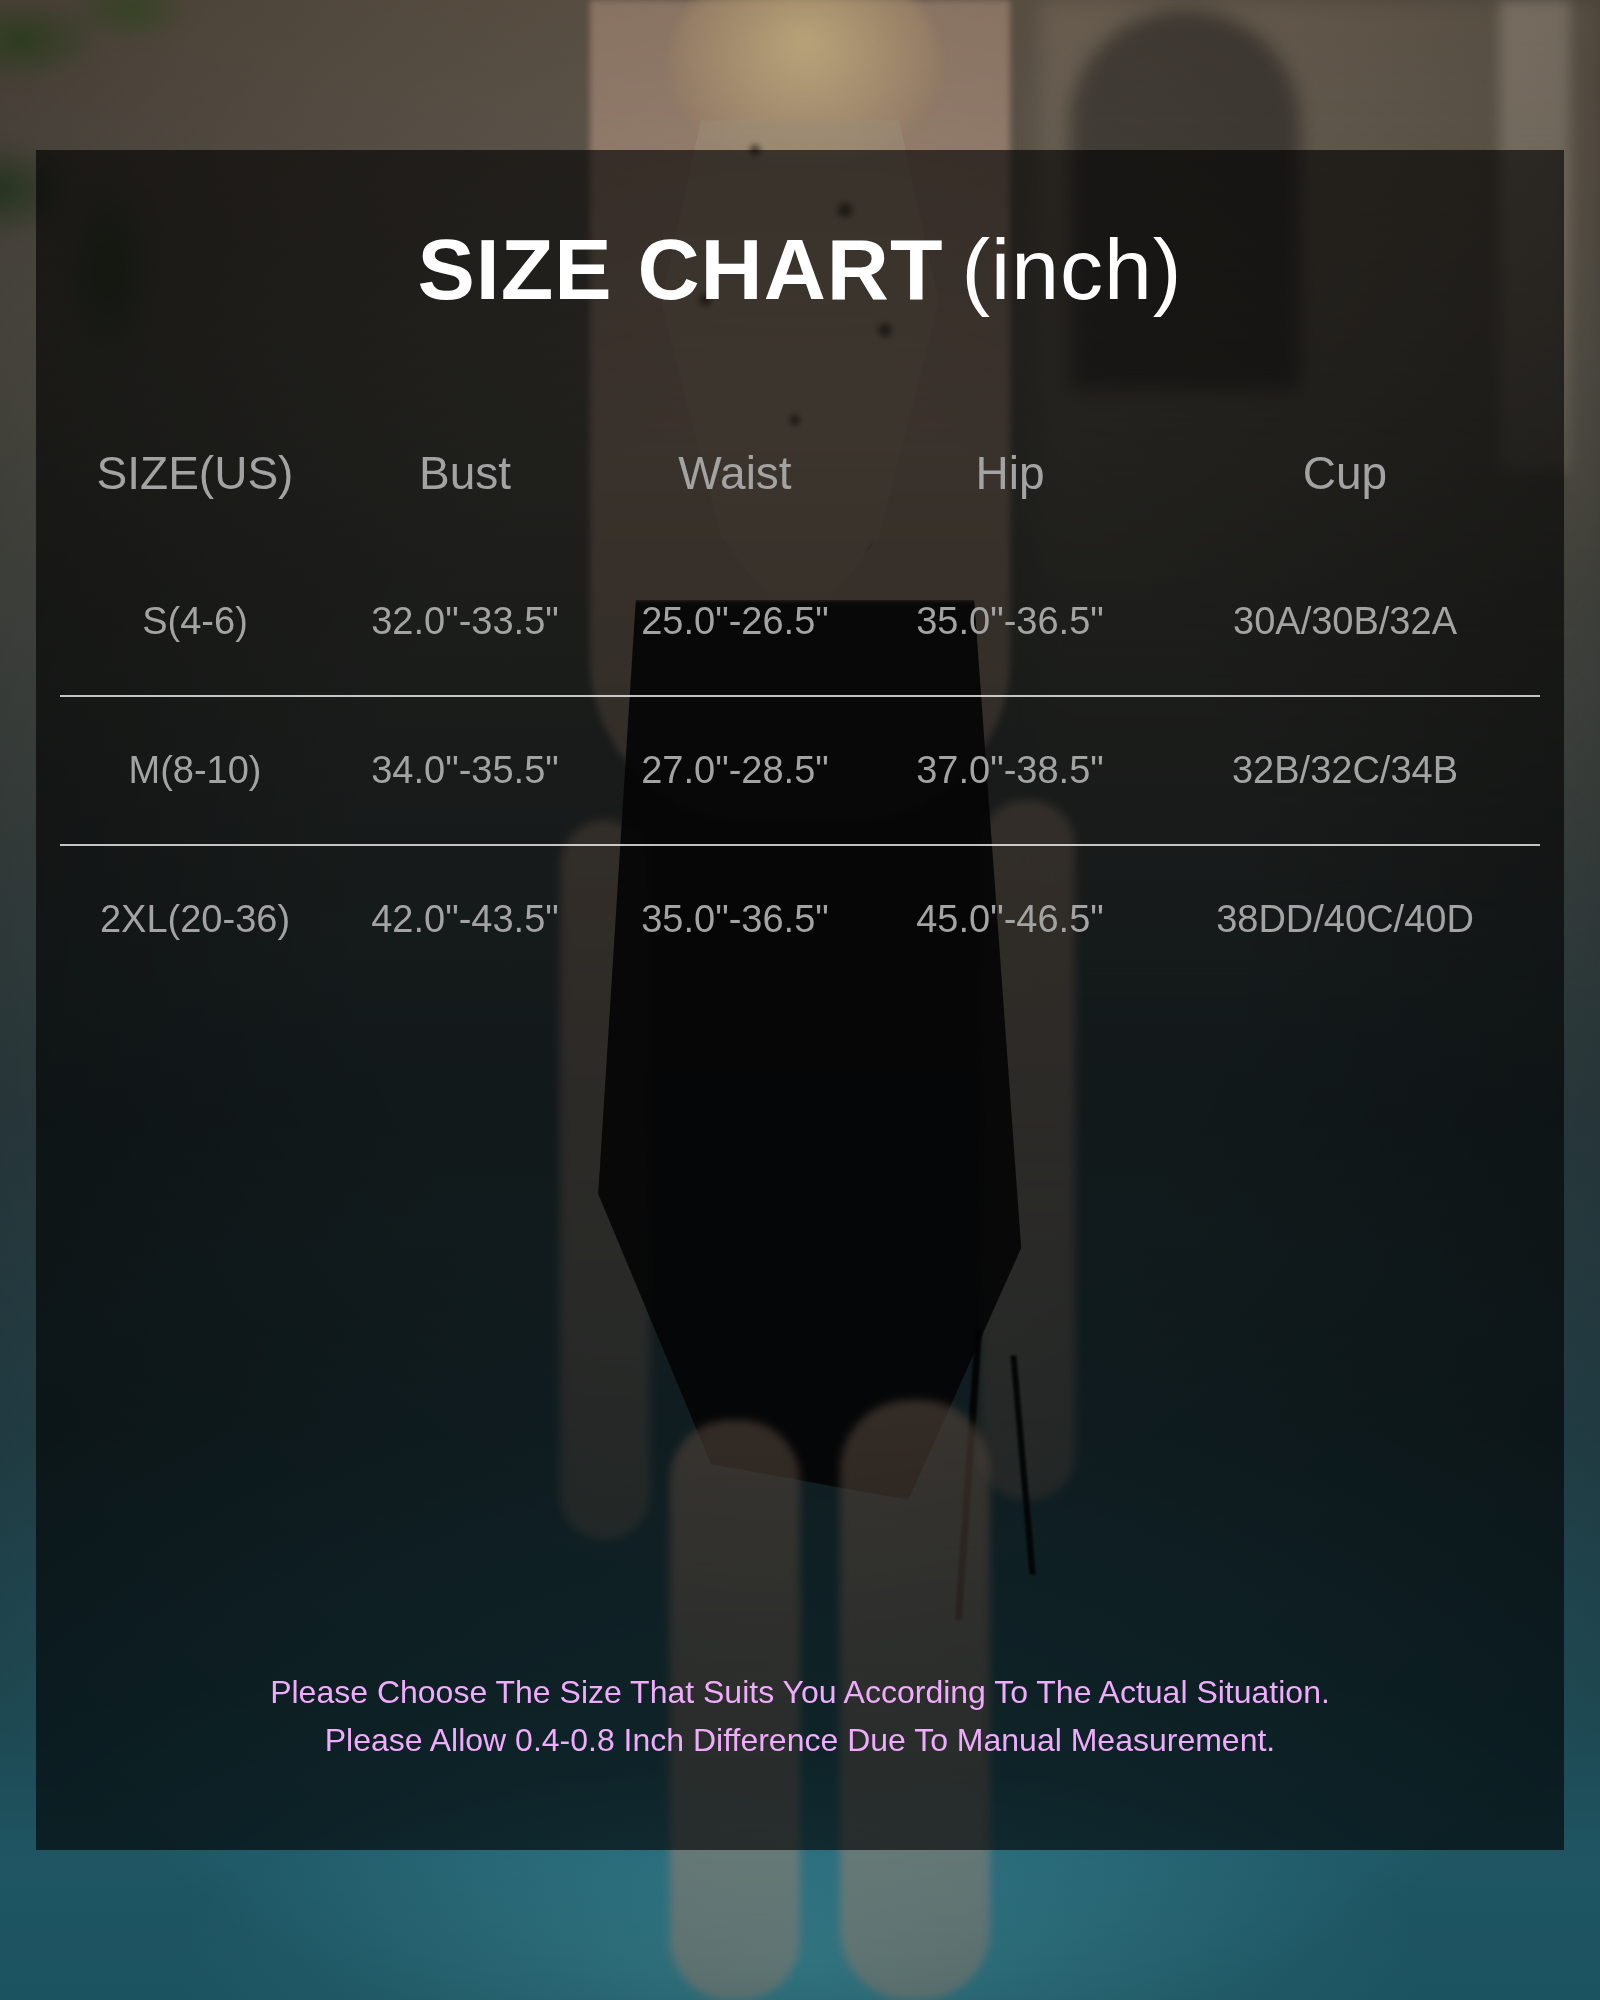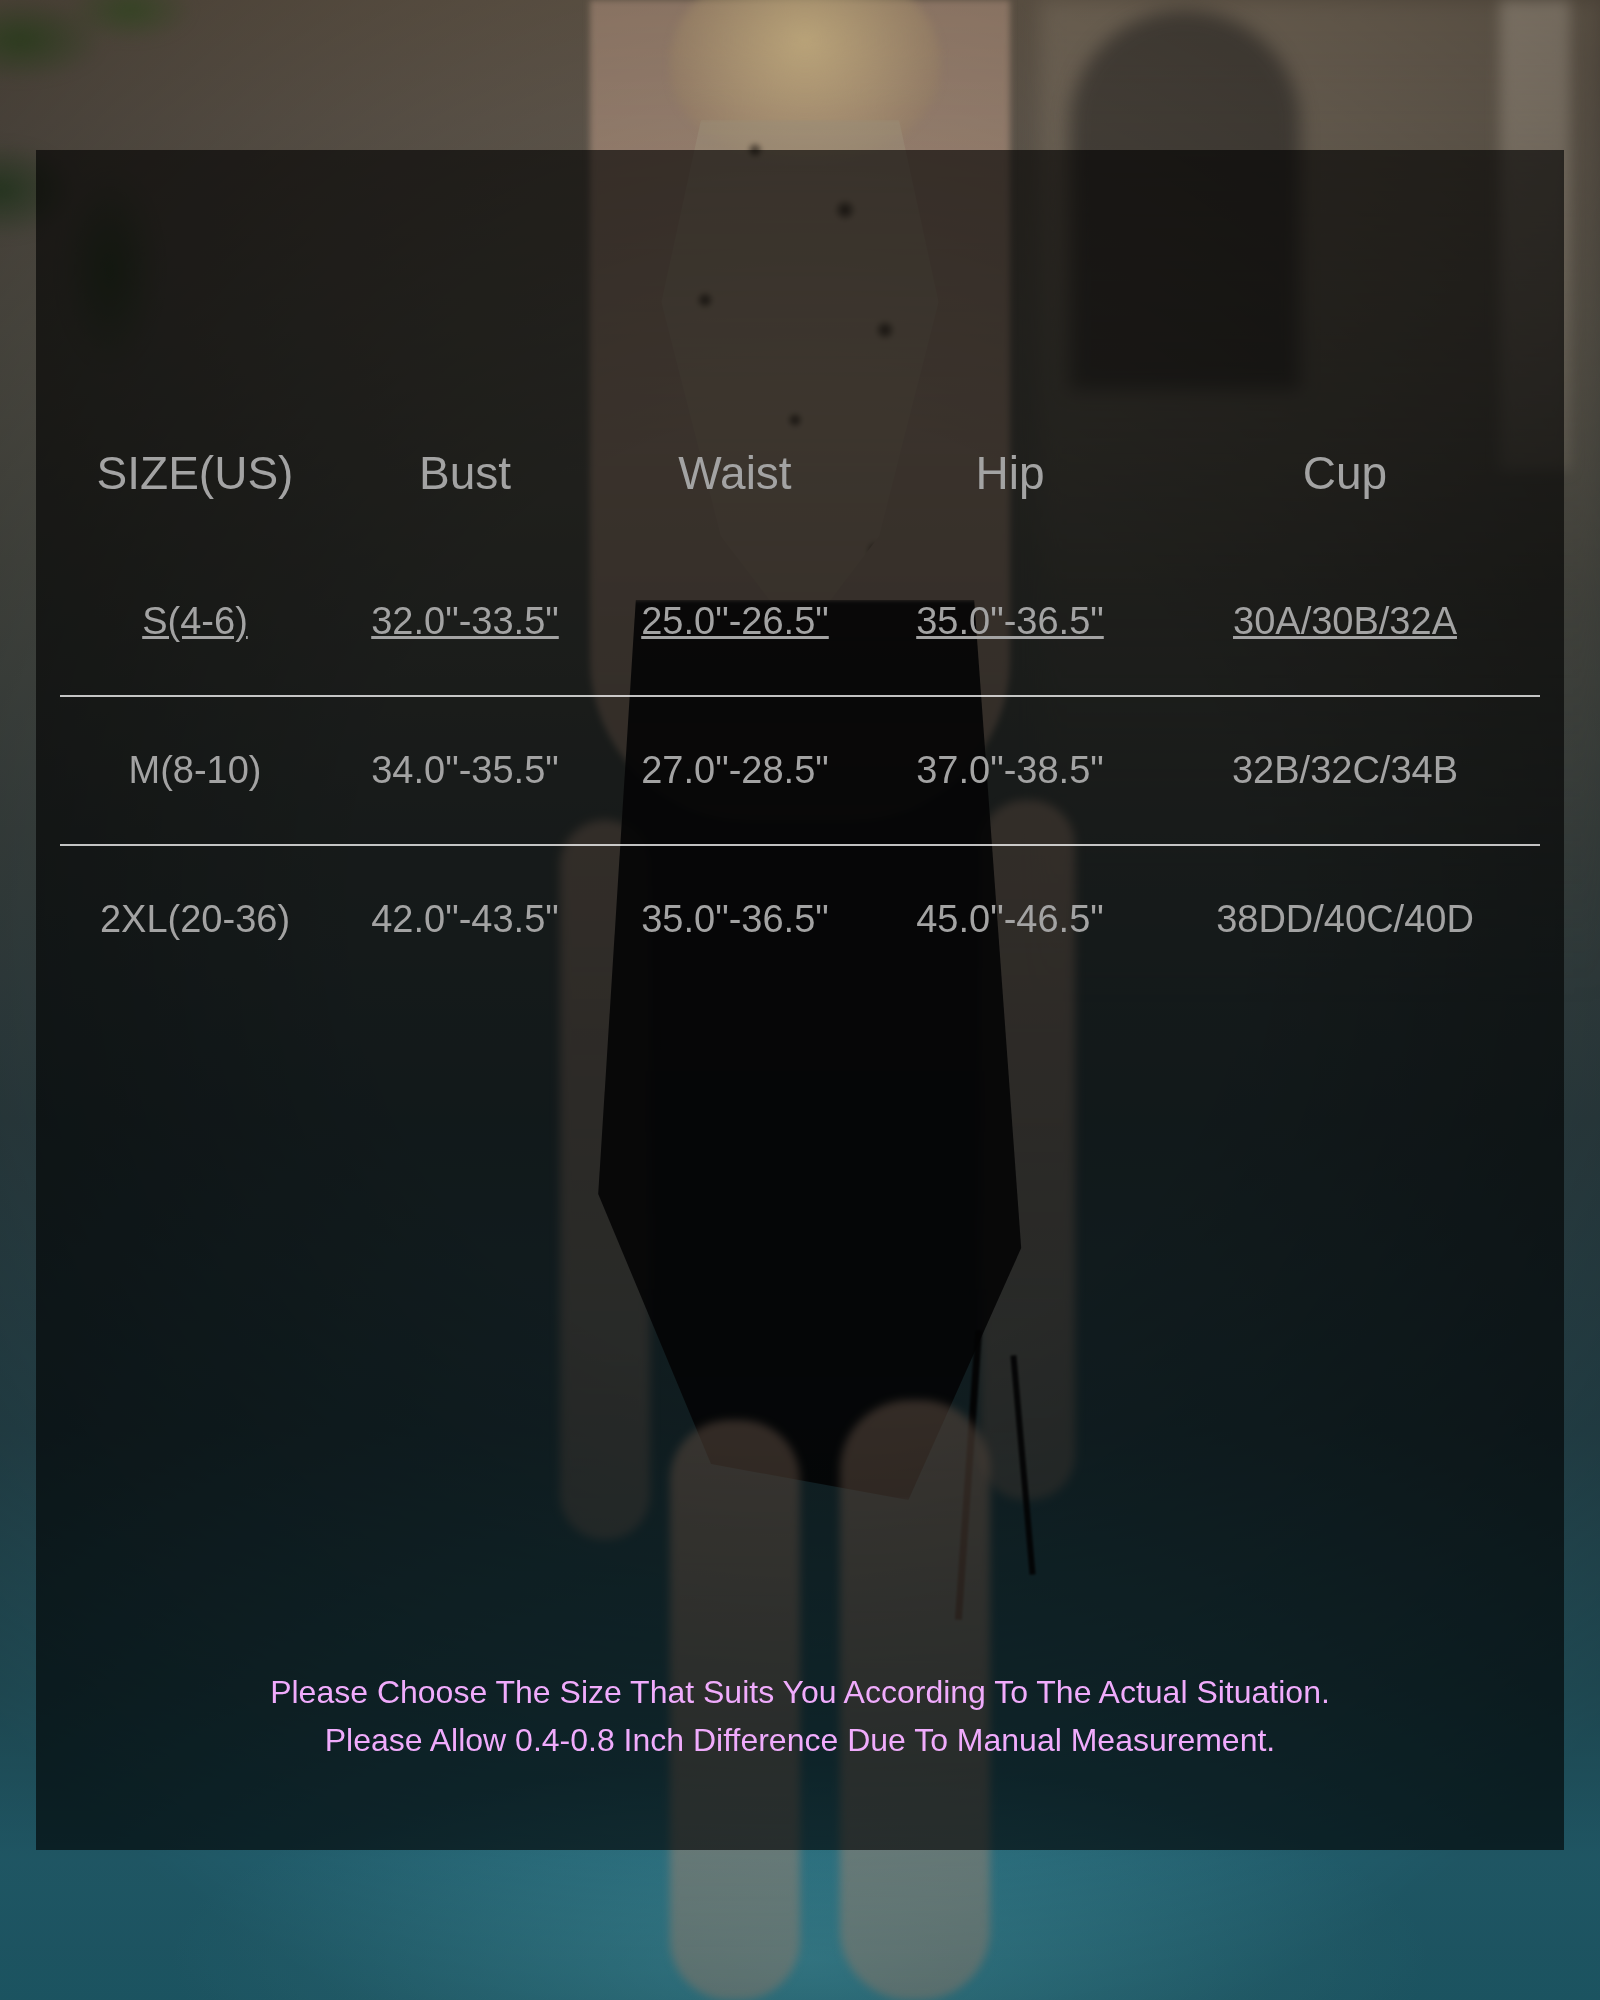--- a/index.html
+++ b/index.html
@@ -225,21 +225,20 @@
   }
   table.size-chart td {
     font-size: 38px;
     font-weight: 400;
     text-align: center;
     padding: 52px 0 52px 0;
     border-top: 2px solid rgba(255,255,255,0.75);
   }
   table.size-chart tbody tr:first-child td {
     border-top: none;
-    text-decoration: underline;
   }
   table.size-chart col.c-size { width: 270px; }
   table.size-chart col.c-bust { width: 270px; }
   table.size-chart col.c-waist { width: 270px; }
   table.size-chart col.c-hip { width: 280px; }
   table.size-chart col.c-cup { width: 390px; }
 
   .note {
     position: absolute;
     left: 0; right: 0;
@@ -271,20 +270,23 @@
       <div class="tie"></div>
       <div class="tie2"></div>
       <div class="leg-l"></div>
       <div class="leg-r"></div>
     </div>
     <div class="bg-vignette"></div>
   </div>
 
   <div class="panel">
 
+    <div class="title">
+      <span>SIZE CHART</span><span class="unit">(inch)</span>
+    </div>
 
     <table class="size-chart">
       <colgroup>
         <col class="c-size">
         <col class="c-bust">
         <col class="c-waist">
         <col class="c-hip">
         <col class="c-cup">
       </colgroup>
       <thead>

